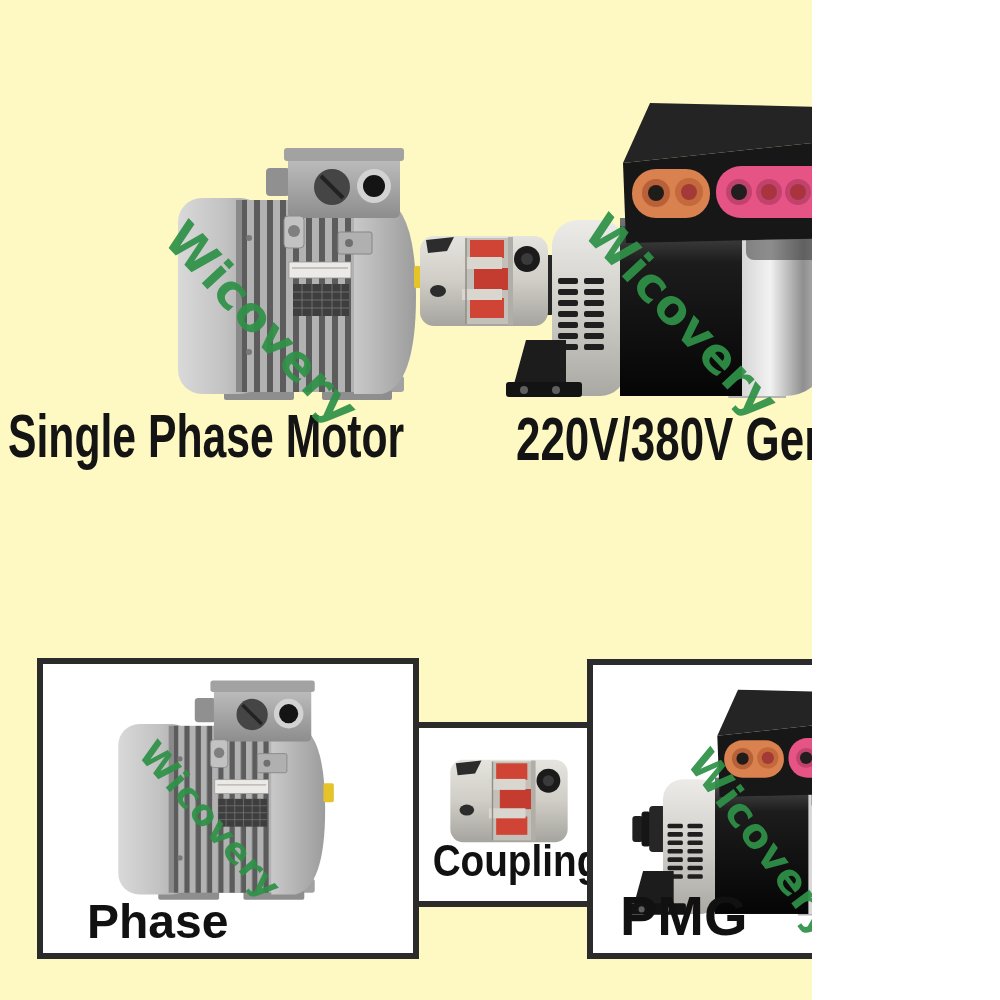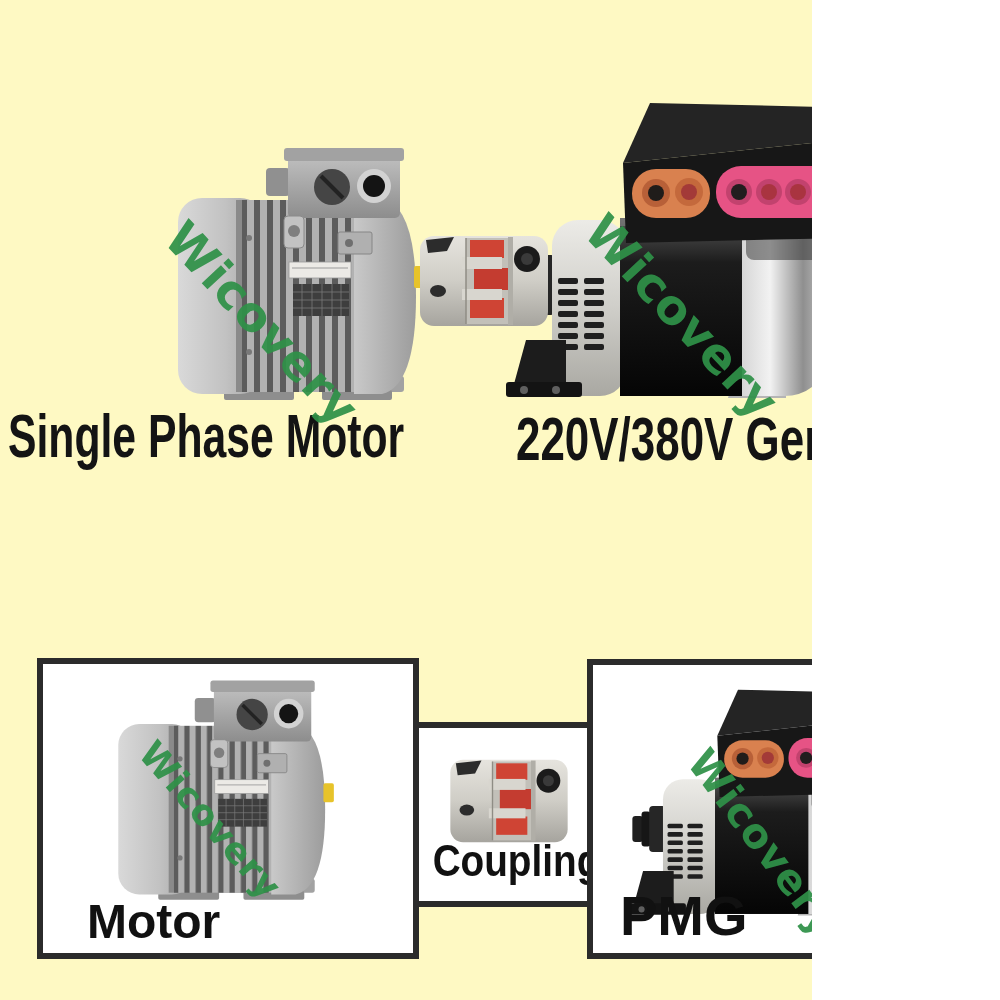--- a/index.html
+++ b/index.html
@@ -207,21 +207,21 @@
   </div>
   <div class="caption" style="left:516px;top:407px;font-size:61px;">
     <span class="cond" style="transform:scaleX(0.72);">220V/380V Generator</span>
   </div>
 
   <div class="photo-box" style="left:37px;top:658px;width:382px;height:301px;">
     <svg class="abs" style="left:6px;top:6px;" width="358" height="287" viewBox="0 0 358 287">
       <use href="#symMotor" x="45" y="8" width="265" height="226"></use>
     </svg>
     <div class="box-label" style="left:44px;top:233px;font-size:48px;">
-      <span class="cond">Motor</span>
+      <span class="cond">Phase</span>
     </div>
   </div>
 
   <div class="photo-box" style="left:413px;top:722px;width:180px;height:185px;">
     <svg class="abs" style="left:6px;top:6px;" width="168" height="173" viewBox="0 0 168 173">
       <use href="#symCoupling" x="16" y="22" width="136" height="88"></use>
     </svg>
     <div class="box-label" style="left:0;right:0;top:109px;font-size:45px;text-align:center;">
       <span class="cond" style="transform:scaleX(0.86);">Coupling</span>
     </div>

